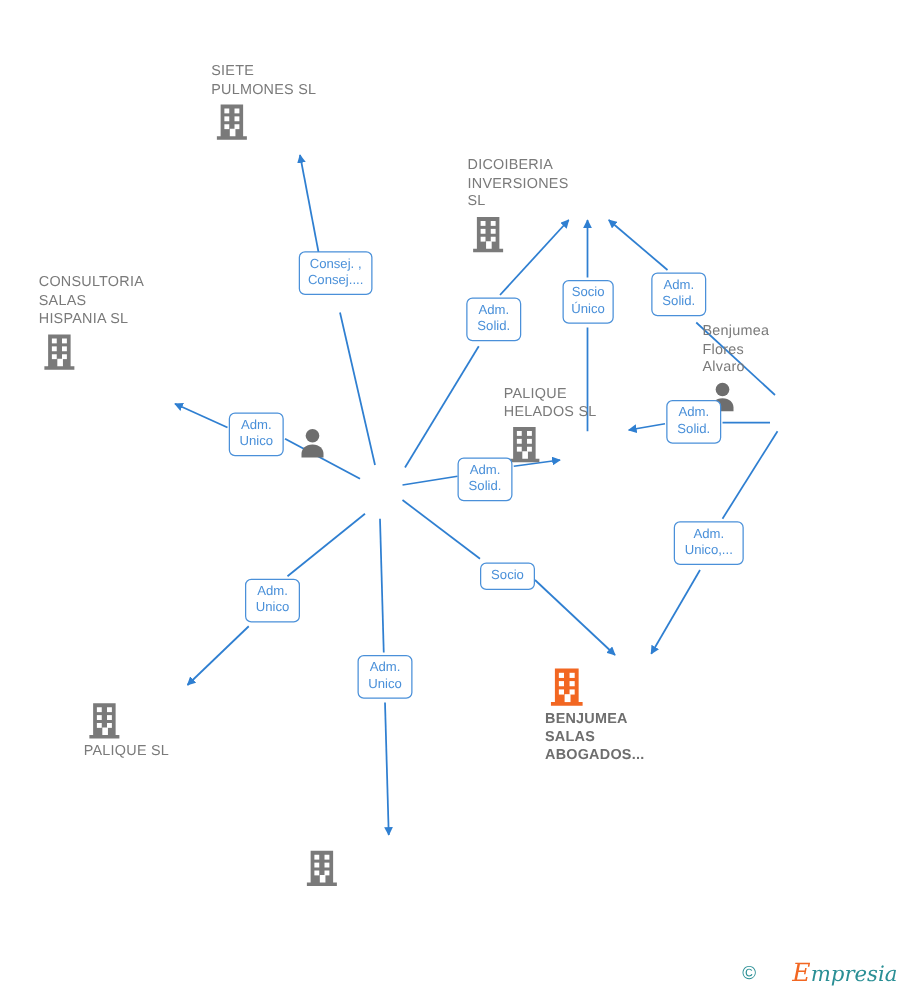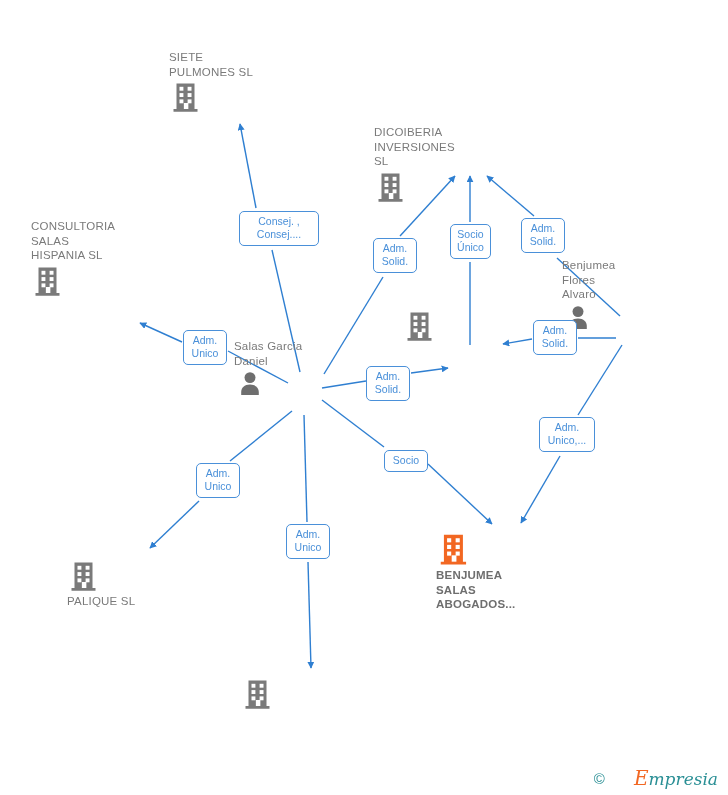--- a/index.html
+++ b/index.html
@@ -171,37 +171,37 @@
       <rect x="7" y="9.4" width="2.6" height="2.6" fill="#ffffff"></rect>
       <rect x="12.4" y="9.4" width="2.6" height="2.6" fill="#ffffff"></rect>
       <rect x="7" y="13.6" width="2.6" height="2.6" fill="#ffffff"></rect>
       <rect x="12.4" y="13.6" width="2.6" height="2.6" fill="#ffffff"></rect>
       <rect x="9.9" y="16" width="3" height="4" fill="#ffffff"></rect>
     </svg>
   </div>
 </div>
 
 <div class="node" style="left:473px; top:308px;">
+  <div class="node-label">PALIQUE
+HELADOS  SL</div>
   <div class="node-icon">
     <svg width="36" height="36" viewBox="0 0 24 24" aria-hidden="true">
       <path fill="#7a7a7a" d="M5 3 h12 v17 h-12 z M3 20 h16 v1.8 h-16 z"></path>
       <rect x="7" y="5.2" width="2.6" height="2.6" fill="#ffffff"></rect>
       <rect x="12.4" y="5.2" width="2.6" height="2.6" fill="#ffffff"></rect>
       <rect x="7" y="9.4" width="2.6" height="2.6" fill="#ffffff"></rect>
       <rect x="12.4" y="9.4" width="2.6" height="2.6" fill="#ffffff"></rect>
       <rect x="7" y="13.6" width="2.6" height="2.6" fill="#ffffff"></rect>
       <rect x="12.4" y="13.6" width="2.6" height="2.6" fill="#ffffff"></rect>
       <rect x="9.9" y="16" width="3" height="4" fill="#ffffff"></rect>
     </svg>
   </div>
 </div>
 
 <div class="node" style="left:304px; top:339px;">
-  <div class="node-label">Salas Garcia
-Daniel</div>
   <div class="node-icon">
     <svg width="32" height="32" viewBox="0 0 24 24" aria-hidden="true">
       <circle cx="12" cy="7.2" r="4.1" fill="#6e6e6e"></circle>
       <path fill="#6e6e6e" d="M12 12.4 c-4.2 0 -6.6 2.6 -6.6 5.6 v2.2 h13.2 v-2.2 c0 -3 -2.4 -5.6 -6.6 -5.6 z"></path>
     </svg>
   </div>
 </div>
 
 <div class="node" style="left:632px; top:258px;">
   <div class="node-label">Benjumea
@@ -257,21 +257,21 @@
       <rect x="12.4" y="5.2" width="2.6" height="2.6" fill="#ffffff"></rect>
       <rect x="7" y="9.4" width="2.6" height="2.6" fill="#ffffff"></rect>
       <rect x="12.4" y="9.4" width="2.6" height="2.6" fill="#ffffff"></rect>
       <rect x="7" y="13.6" width="2.6" height="2.6" fill="#ffffff"></rect>
       <rect x="12.4" y="13.6" width="2.6" height="2.6" fill="#ffffff"></rect>
       <rect x="9.9" y="16" width="3" height="4" fill="#ffffff"></rect>
     </svg>
   </div>
 </div>
 
-<div class="edge-label" style="left:239px; top:211px; width:80px;">Consej. ,
+<div class="edge-label" style="left:239px; top:201px; width:59px;">Consej. ,
 Consej....</div>
 <div class="edge-label" style="left:373px; top:238px; width:44px;">Adm.
 Solid.</div>
 <div class="edge-label" style="left:450px; top:224px; width:41px;">Socio
 Único</div>
 <div class="edge-label" style="left:521px; top:218px; width:44px;">Adm.
 Solid.</div>
 <div class="edge-label" style="left:183px; top:330px; width:44px;">Adm.
 Unico</div>
 <div class="edge-label" style="left:366px; top:366px; width:44px;">Adm.

